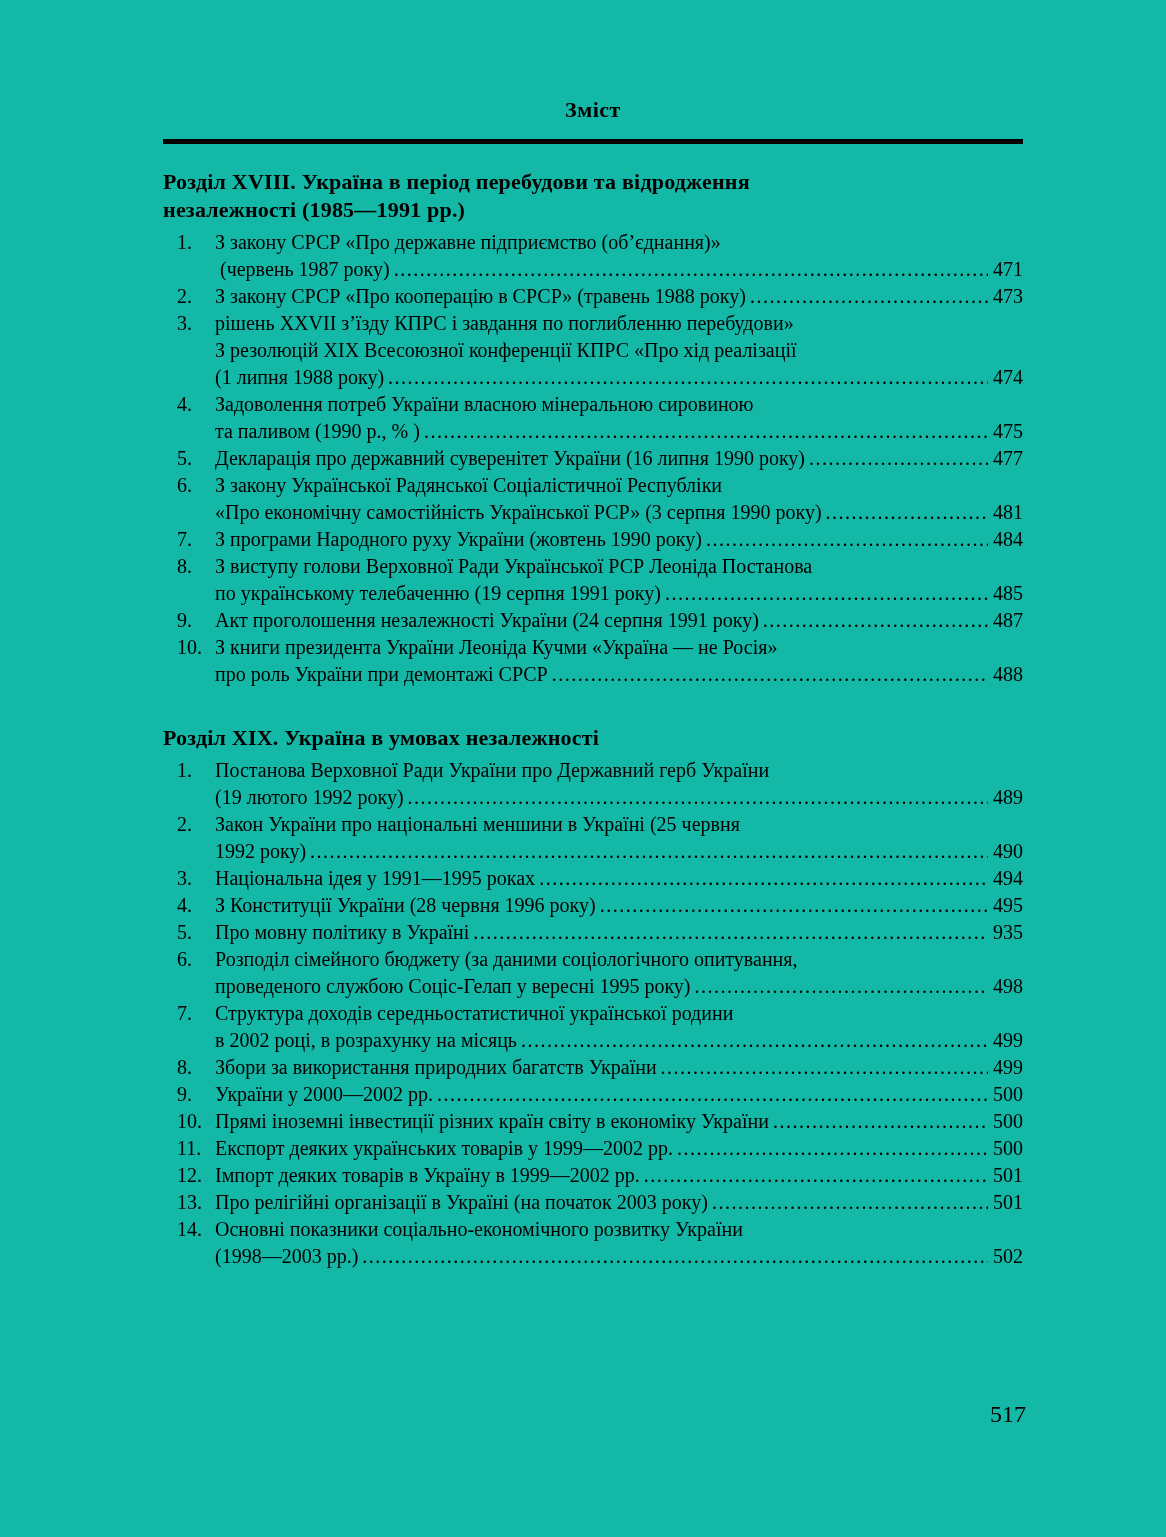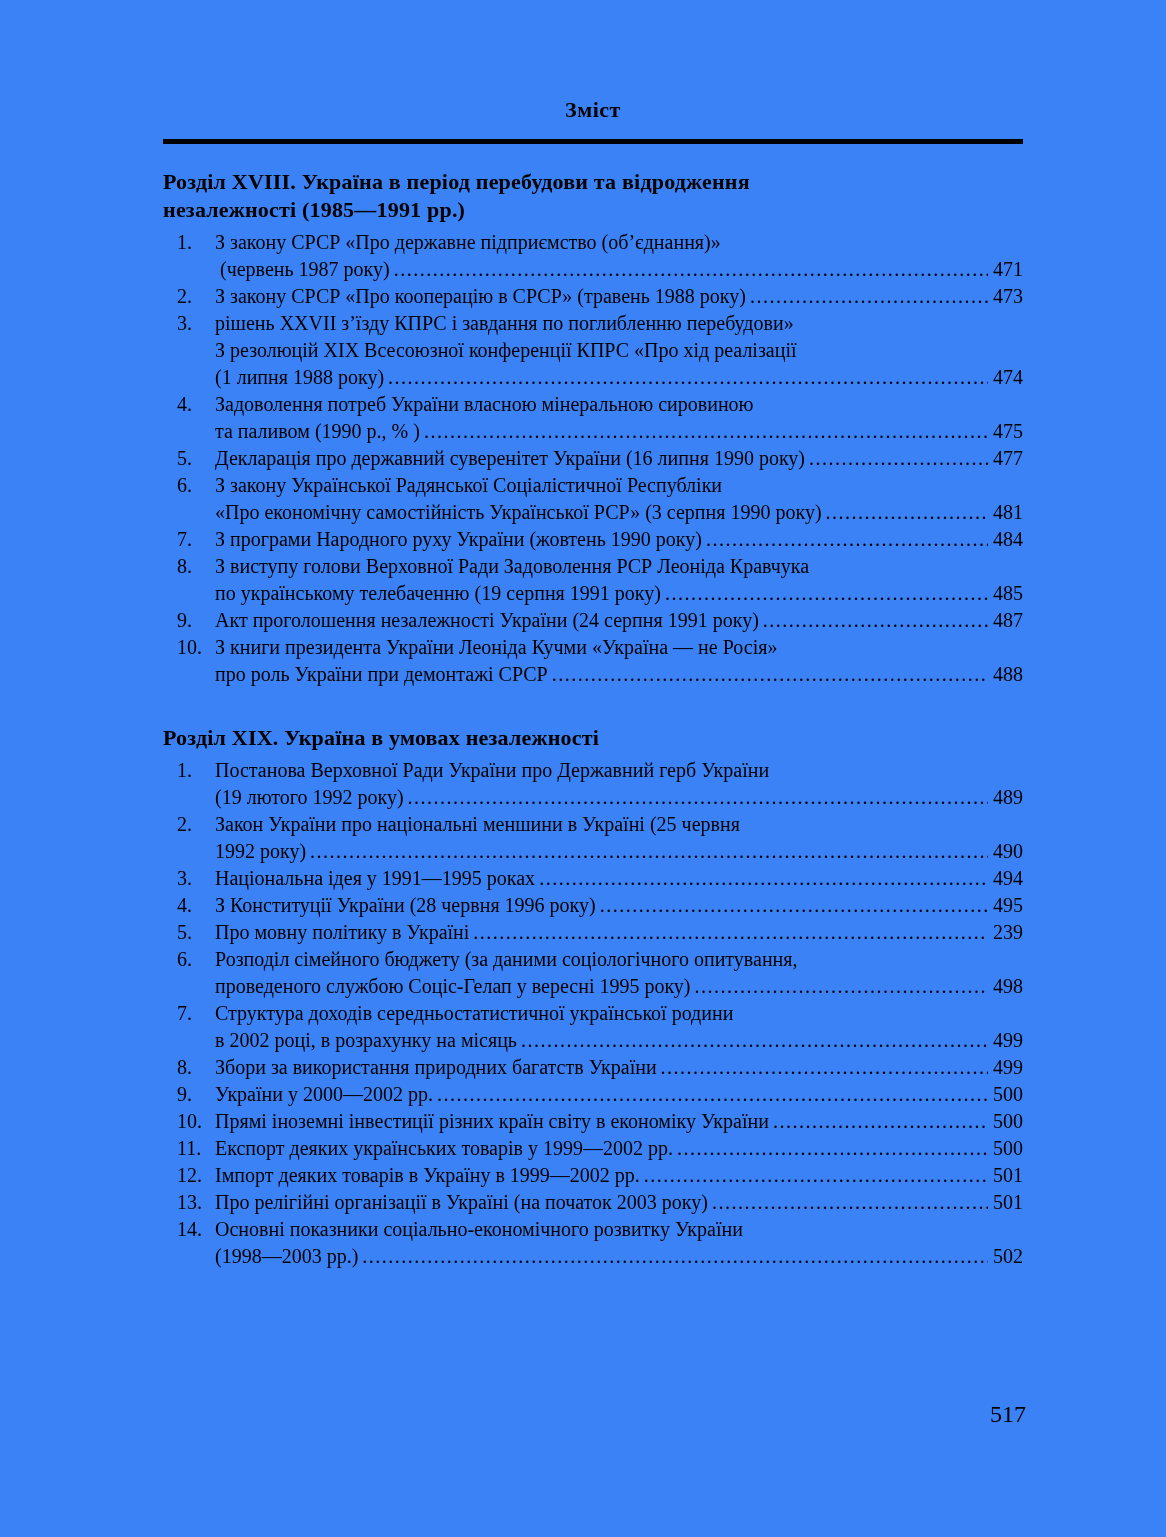--- a/index.html
+++ b/index.html
@@ -12,21 +12,21 @@
     height: 1537px;
     font-family: "Liberation Serif", "DejaVu Serif", serif;
     color: #000000;
     position: relative;
     overflow: hidden;
   }
   .page {
     position: relative;
     width: 1166px;
     height: 1537px;
-    background: #3b82f6;
+    background: #14b8a6;
   }
   .content {
     position: absolute;
     left: 163px;
     top: 96px;
     width: 860px;
   }
   .page-title {
     text-align: center;
     font-weight: bold;
@@ -187,21 +187,21 @@
                 <span class="line-text">З програми Народного руху України (жовтень 1990 року)</span>
                 <span class="leader">............................................................................................................................................................................................................................</span>
                 <span class="pagenum">484</span>
               </div>
             </div>
           </div>
           <div class="toc-item">
             <div class="toc-num">8.</div>
             <div class="toc-body">
               <div class="toc-line">
-                <span class="line-text">З виступу голови Верховної Ради Задоволення РСР Леоніда Кравчука</span>
+                <span class="line-text">З виступу голови Верховної Ради Української РСР Леоніда Постанова</span>
               </div>
               <div class="toc-line">
                 <span class="line-text">по українському телебаченню (19 серпня 1991 року)</span>
                 <span class="leader">............................................................................................................................................................................................................................</span>
                 <span class="pagenum">485</span>
               </div>
             </div>
           </div>
           <div class="toc-item">
             <div class="toc-num">9.</div>
@@ -276,21 +276,21 @@
                 <span class="pagenum">495</span>
               </div>
             </div>
           </div>
           <div class="toc-item">
             <div class="toc-num">5.</div>
             <div class="toc-body">
               <div class="toc-line">
                 <span class="line-text">Про мовну політику в Україні</span>
                 <span class="leader">............................................................................................................................................................................................................................</span>
-                <span class="pagenum">239</span>
+                <span class="pagenum">935</span>
               </div>
             </div>
           </div>
           <div class="toc-item">
             <div class="toc-num">6.</div>
             <div class="toc-body">
               <div class="toc-line">
                 <span class="line-text">Розподіл сімейного бюджету (за даними соціологічного опитування,</span>
               </div>
               <div class="toc-line">

